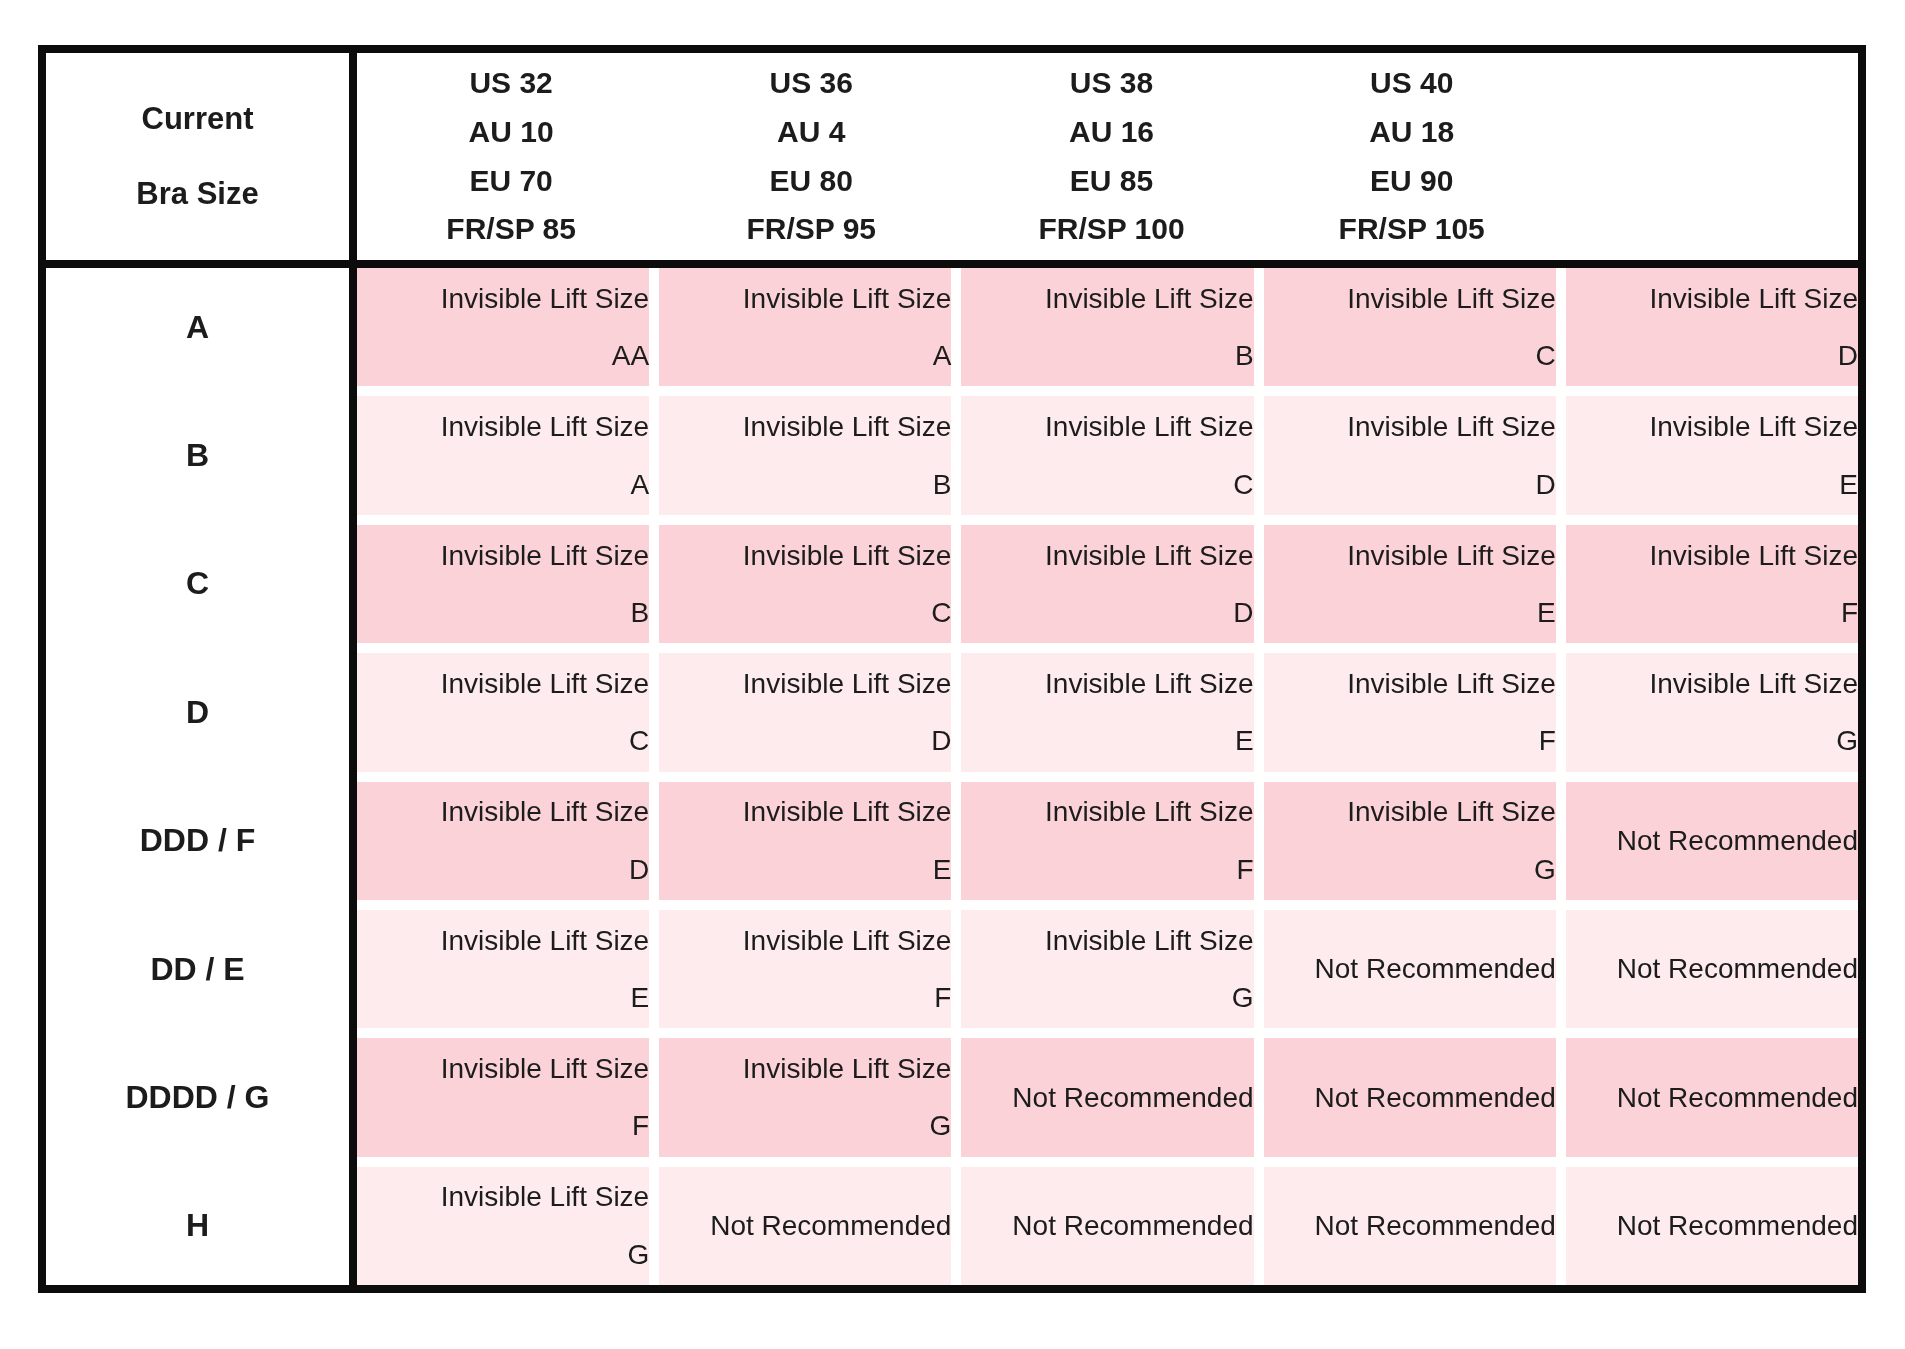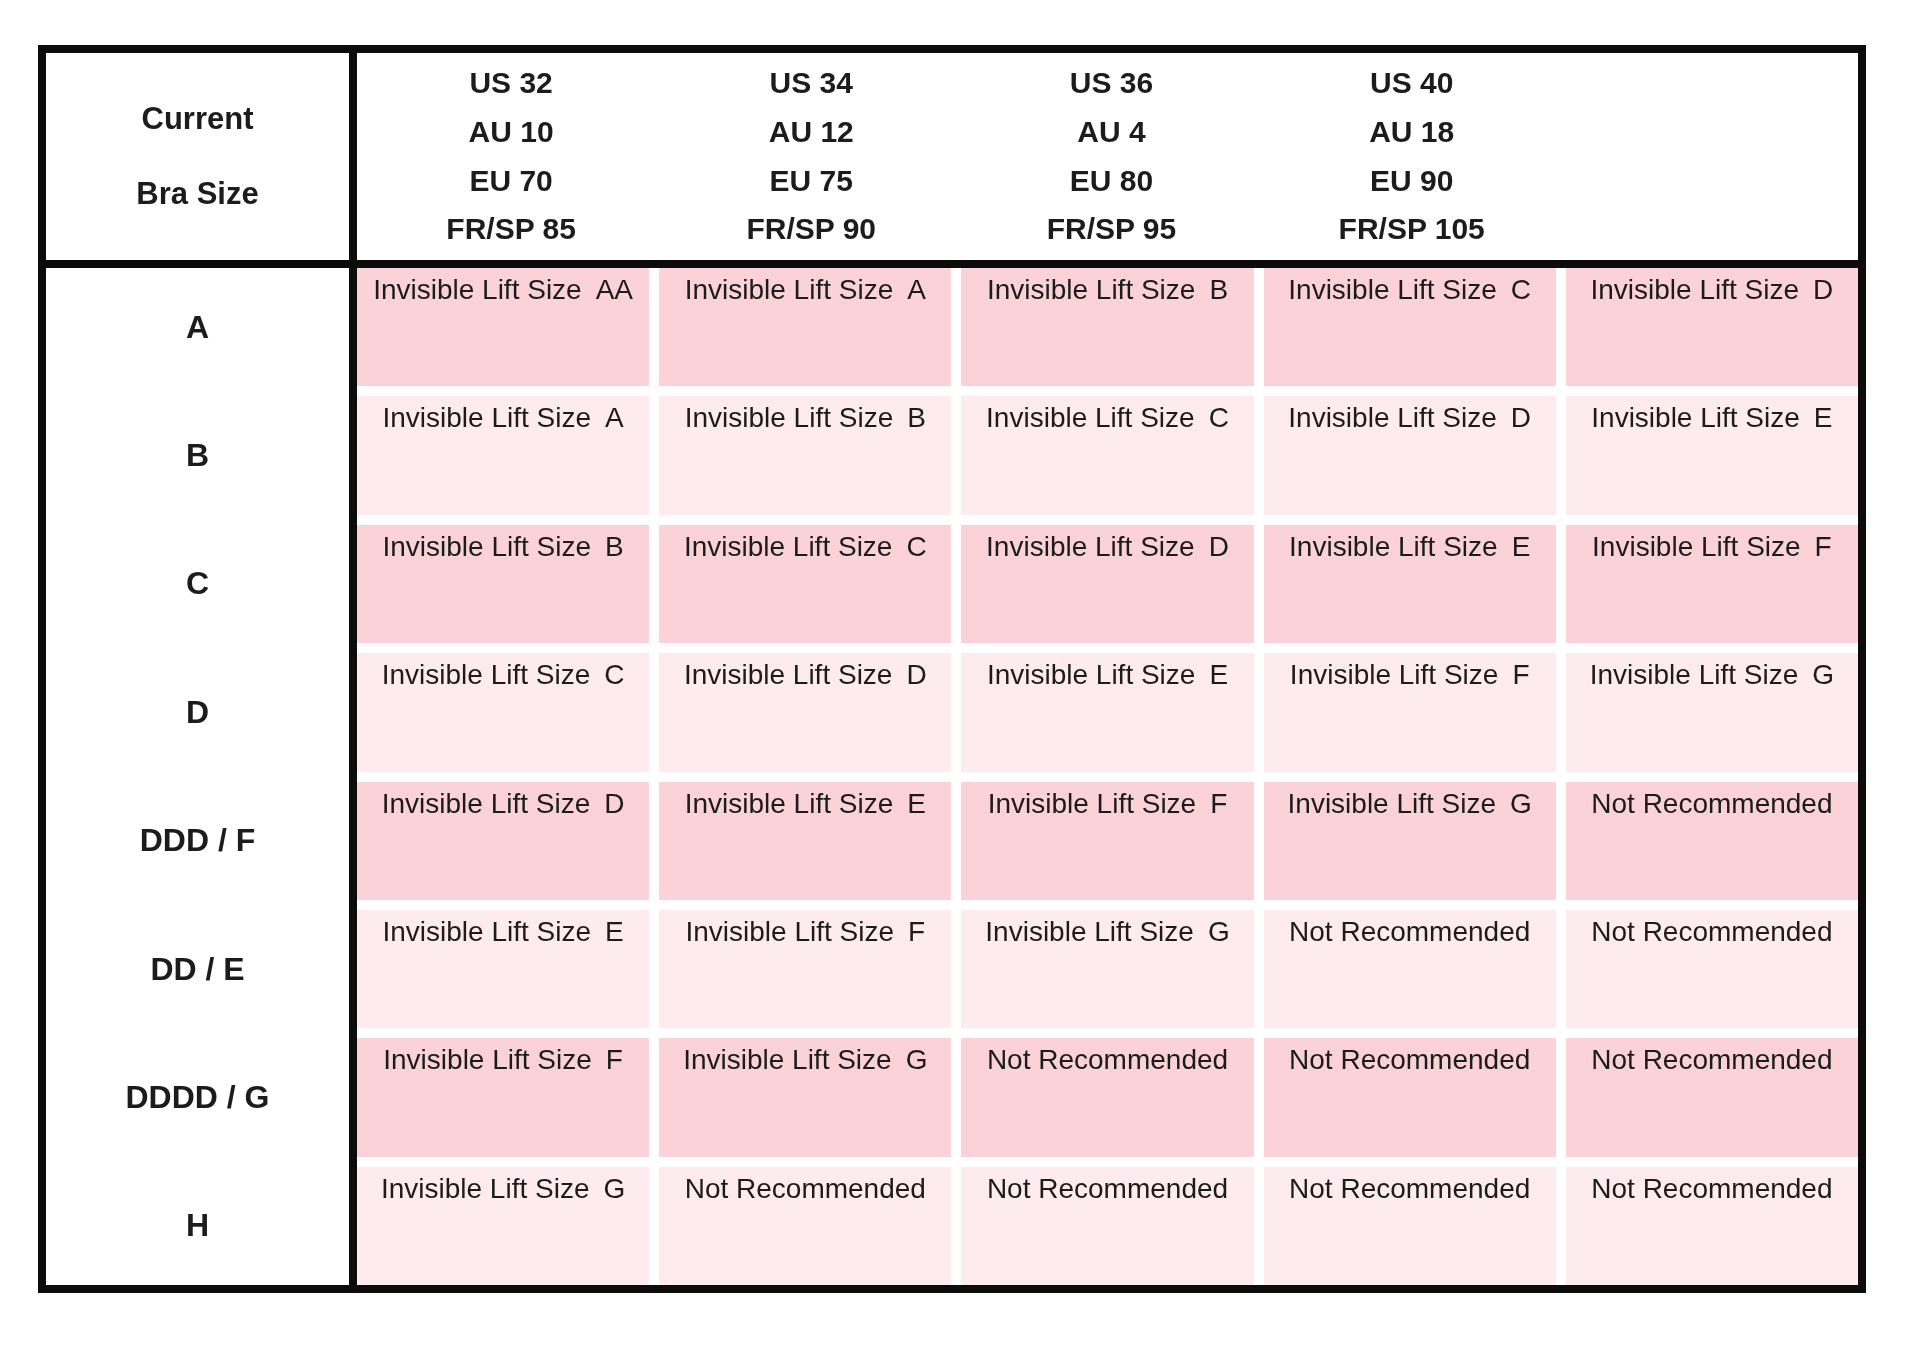--- a/index.html
+++ b/index.html
@@ -81,22 +81,23 @@
   .body-grid {
     flex: 1;
     display: grid;
     grid-template-columns: repeat(5, 1fr);
     grid-template-rows: repeat(8, 1fr);
     gap: 10px;
     background: #ffffff;
   }
   .cell {
     display: flex;
+    flex-direction: column;
     justify-content: center;
-    align-items: flex-start;
+    align-items: flex-end;
     text-align: center;
     font-size: 28px;
     line-height: 1.55;
     gap: 14px;
   }
   .cell.dark  { background: #fad2d8; }
   .cell.light { background: #fdebee; }
 </style>
 </head>
 <body>
@@ -109,30 +110,30 @@
       <span>Bra Size</span>
     </div>
     <div class="header-cols">
         <div class="header-col">
           <span>US 32</span>
           <span>AU 10</span>
           <span>EU 70</span>
           <span>FR/SP 85</span>
         </div>
         <div class="header-col">
-          <span>US 34</span>
-          <span>AU 12</span>
-          <span>EU 75</span>
-          <span>FR/SP 90</span>
-        </div>
-        <div class="header-col">
           <span>US 36</span>
           <span>AU 4</span>
           <span>EU 80</span>
           <span>FR/SP 95</span>
+        </div>
+        <div class="header-col">
+          <span>US 38</span>
+          <span>AU 16</span>
+          <span>EU 85</span>
+          <span>FR/SP 100</span>
         </div>
         <div class="header-col">
           <span>US 40</span>
           <span>AU 18</span>
           <span>EU 90</span>
           <span>FR/SP 105</span>
         </div>
       </div>
   </div>
 

